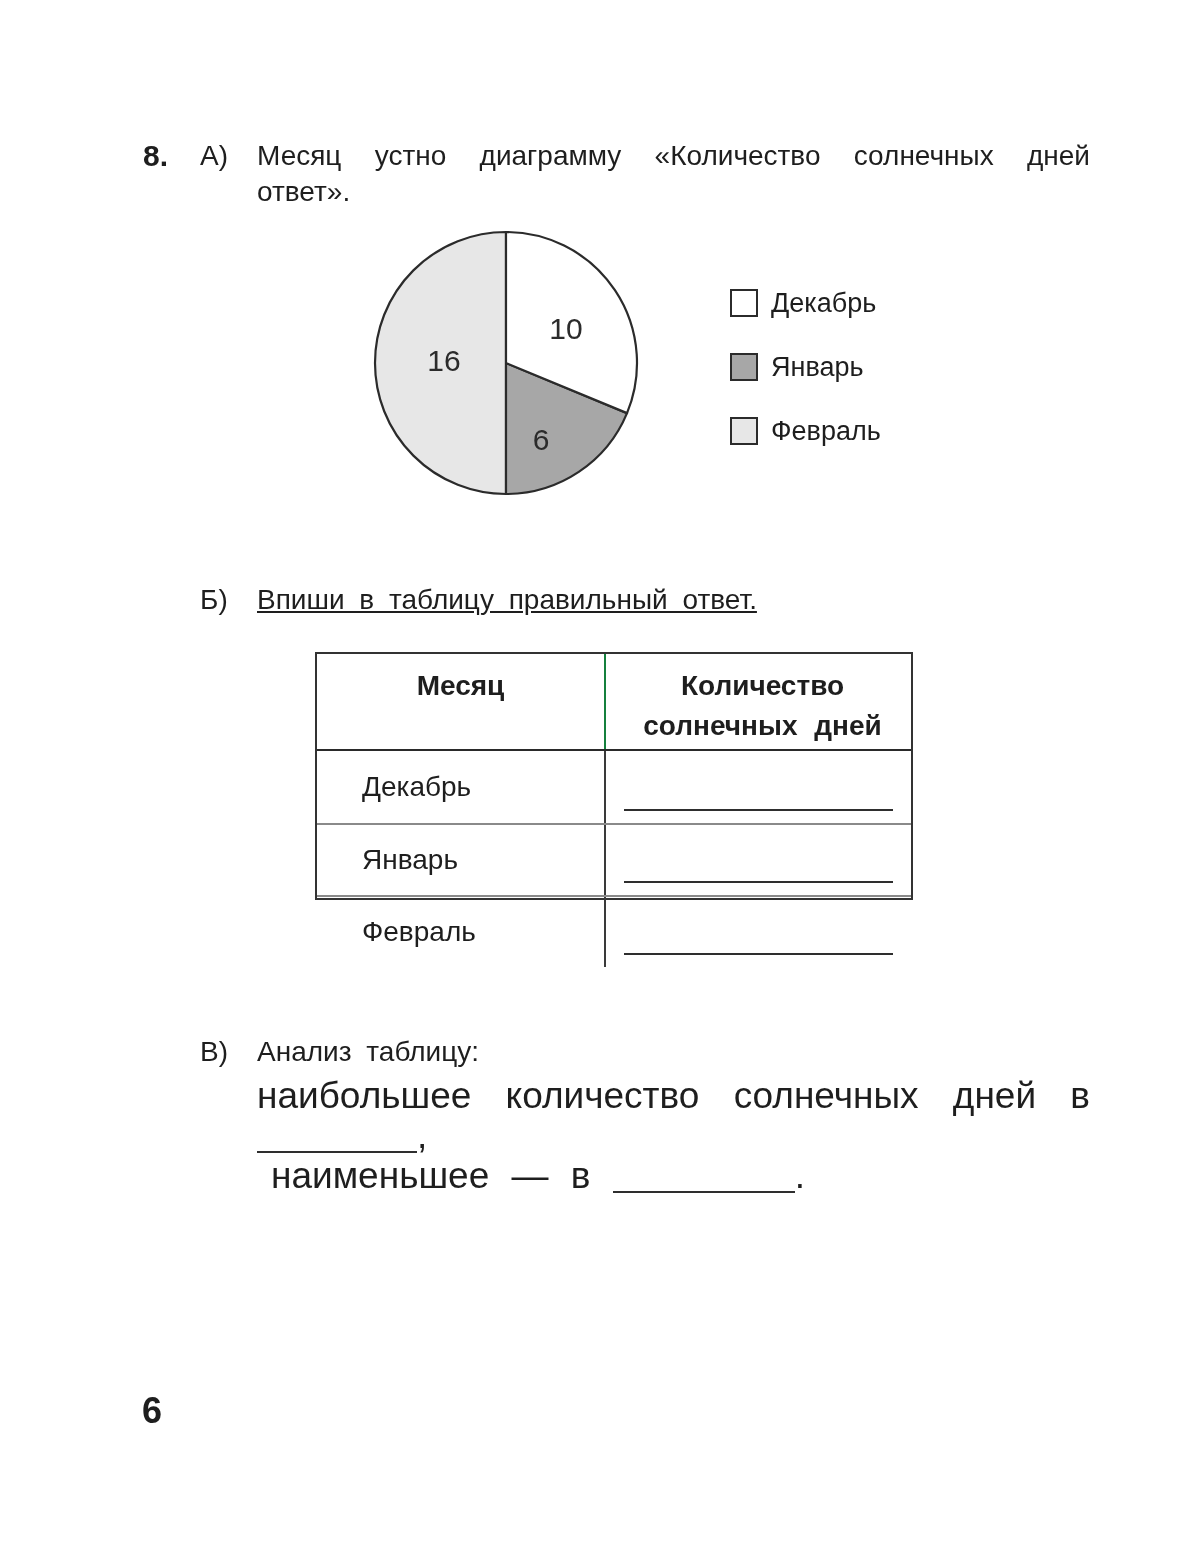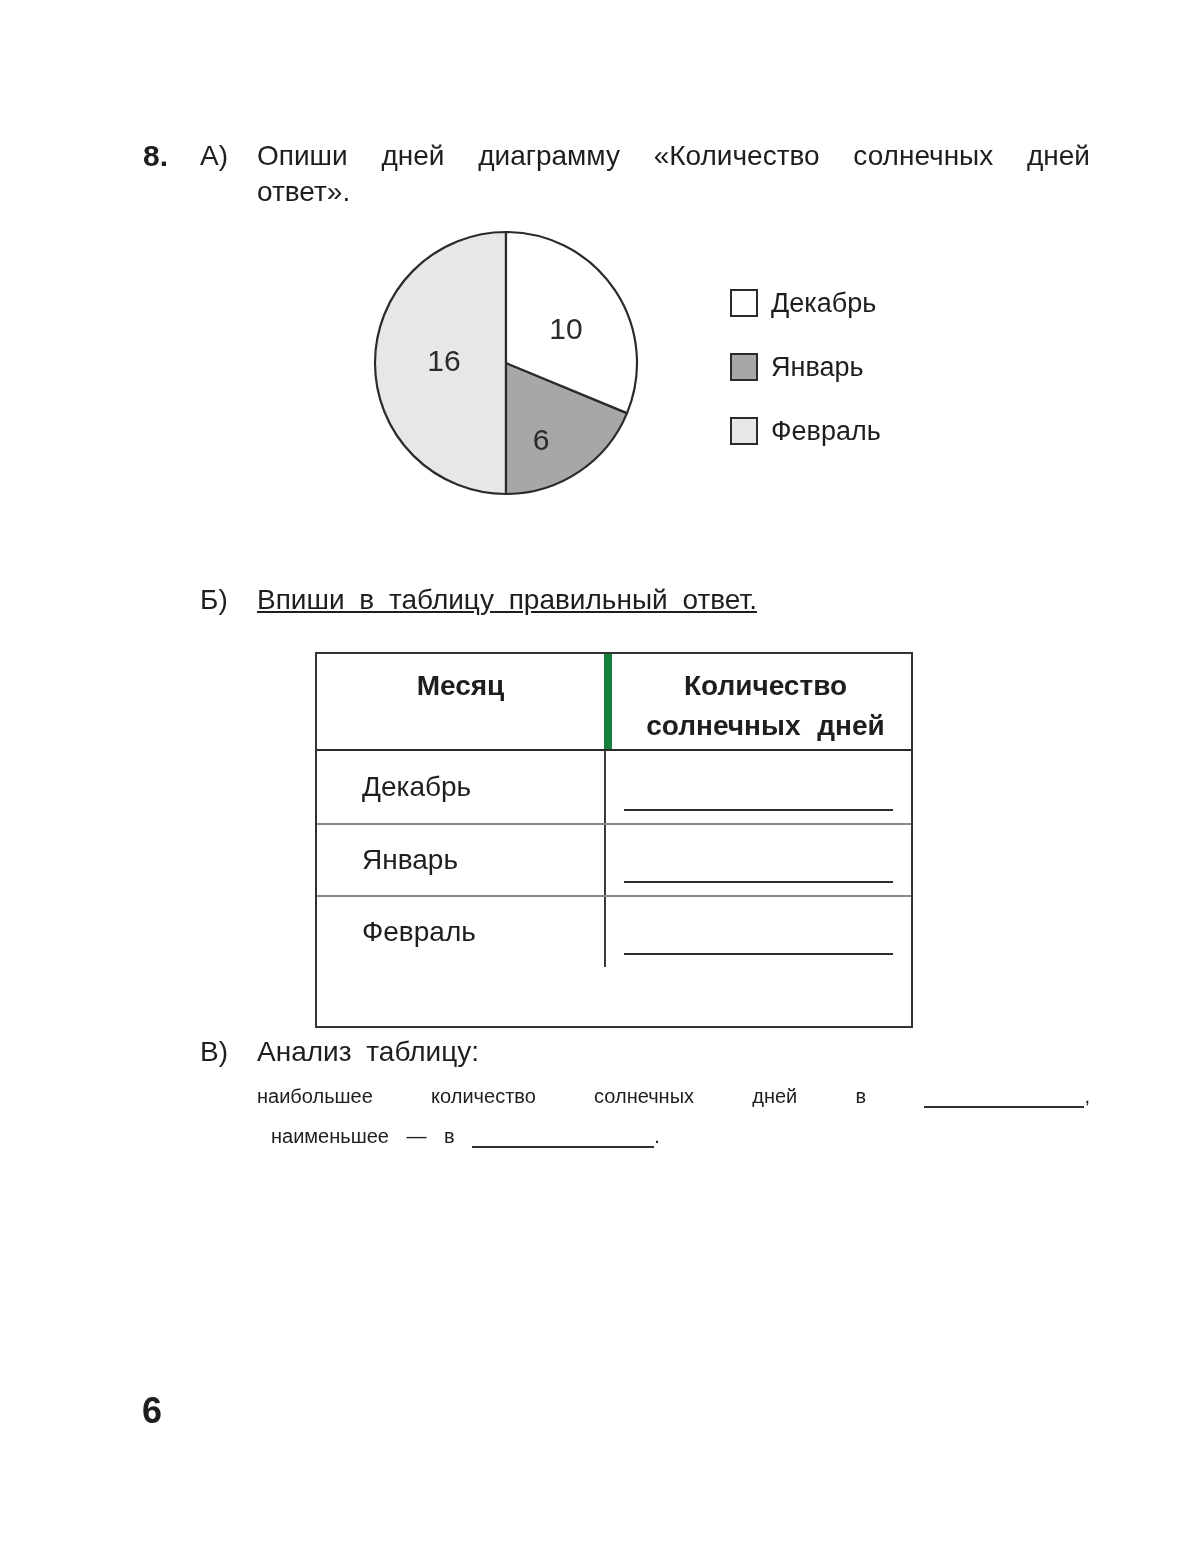--- a/index.html
+++ b/index.html
@@ -23,54 +23,54 @@
   .legend{position:absolute;left:730px;top:289px;}
   .legend-item{display:flex;align-items:center;height:28px;margin-bottom:36px;}
   .swatch{width:28px;height:28px;box-sizing:border-box;border:2.5px solid #2b2b2b;flex:0 0 28px;}
   .legend-label{font-size:27px;margin-left:13px;white-space:nowrap;}
 
   
   .sec-b-head{position:absolute;left:200px;top:582px;display:flex;font-size:28px;line-height:36px;}
   .sec-b-text{word-spacing:7px;text-decoration:underline;}
 
   
-  .answer-table{position:absolute;left:315px;top:652px;width:598px;height:376px;
+  .answer-table{position:absolute;left:315px;top:652px;width:598px;height:248px;
     box-sizing:border-box;border:2px solid #333;background:#fff;}
   .thead{height:97px;box-sizing:border-box;border-bottom:2.5px solid #2a2a2a;
     display:grid;grid-template-columns:287px 1fr;}
   .th{padding-top:12px;text-align:center;font-weight:bold;font-size:28px;line-height:40px;}
-  .th-count{border-left:8px solid #15803d;word-spacing:9px;padding-left:8px;}
+  .th-count{border-left:2px solid #15803d;word-spacing:9px;padding-left:8px;}
   .trow{height:72px;box-sizing:border-box;display:grid;grid-template-columns:287px 1fr;}
   .trow + .trow{border-top:2px solid #8a8a8a;}
   .td-month{display:flex;align-items:center;padding-left:45px;font-size:28px;}
   .td-value{border-left:2px solid #3a3a3a;position:relative;}
   .cell-blank{position:absolute;left:18px;right:18px;bottom:12px;border-bottom:2.5px solid #2e2e2e;}
 
   
   .sec-v-head{position:absolute;left:200px;top:1034px;display:flex;font-size:28px;line-height:36px;}
   .sec-v-title{word-spacing:7px;}
-  .v-lines{position:absolute;left:257px;top:1076px;width:833px;font-size:20px;line-height:40px;}
+  .v-lines{position:absolute;left:257px;top:1076px;width:833px;font-size:37px;line-height:40px;}
   .vline2{word-spacing:12px;margin-left:14px;}
   .blank{display:inline-block;height:6px;border-bottom:2.5px solid #2e2e2e;vertical-align:-5px;}
   .blank1{width:160px;}
   .blank2{width:182px;}
 
   
   .page-num{position:absolute;left:142px;top:1390px;font-size:36px;font-weight:bold;}
 </style>
 </head>
 <body>
 
 <div class="page">
 
   <div class="task-head">
     <span class="task-num">8.</span>
     <span class="sec-label">А)</span>
     <div class="task-text">
-      <div class="jline">Опиши дней диаграмму «Количество солнечных дней</div>
+      <div class="jline">Месяц устно диаграмму «Количество солнечных дней</div>
       <div>ответ».</div>
     </div>
   </div>
 
   <svg class="pie" width="266" height="266" viewBox="0 0 266 266">
       <path d="M133,133 L133.00,264.00 A131,131 0 0 1 133.00,2.00 Z" fill="#e7e7e7" stroke="#2b2b2b" stroke-width="2.2" stroke-linejoin="round"></path>
       <path d="M133,133 L254.03,183.13 A131,131 0 0 1 133.00,264.00 Z" fill="#a7a7a7" stroke="#2b2b2b" stroke-width="2.2" stroke-linejoin="round"></path>
       <path d="M133,133 L133.00,2.00 A131,131 0 0 1 254.03,183.13 Z" fill="#ffffff" stroke="#2b2b2b" stroke-width="2.2" stroke-linejoin="round"></path>
     <text class="pv" x="193" y="109">10</text>
     <text class="pv" x="168" y="220">6</text>

